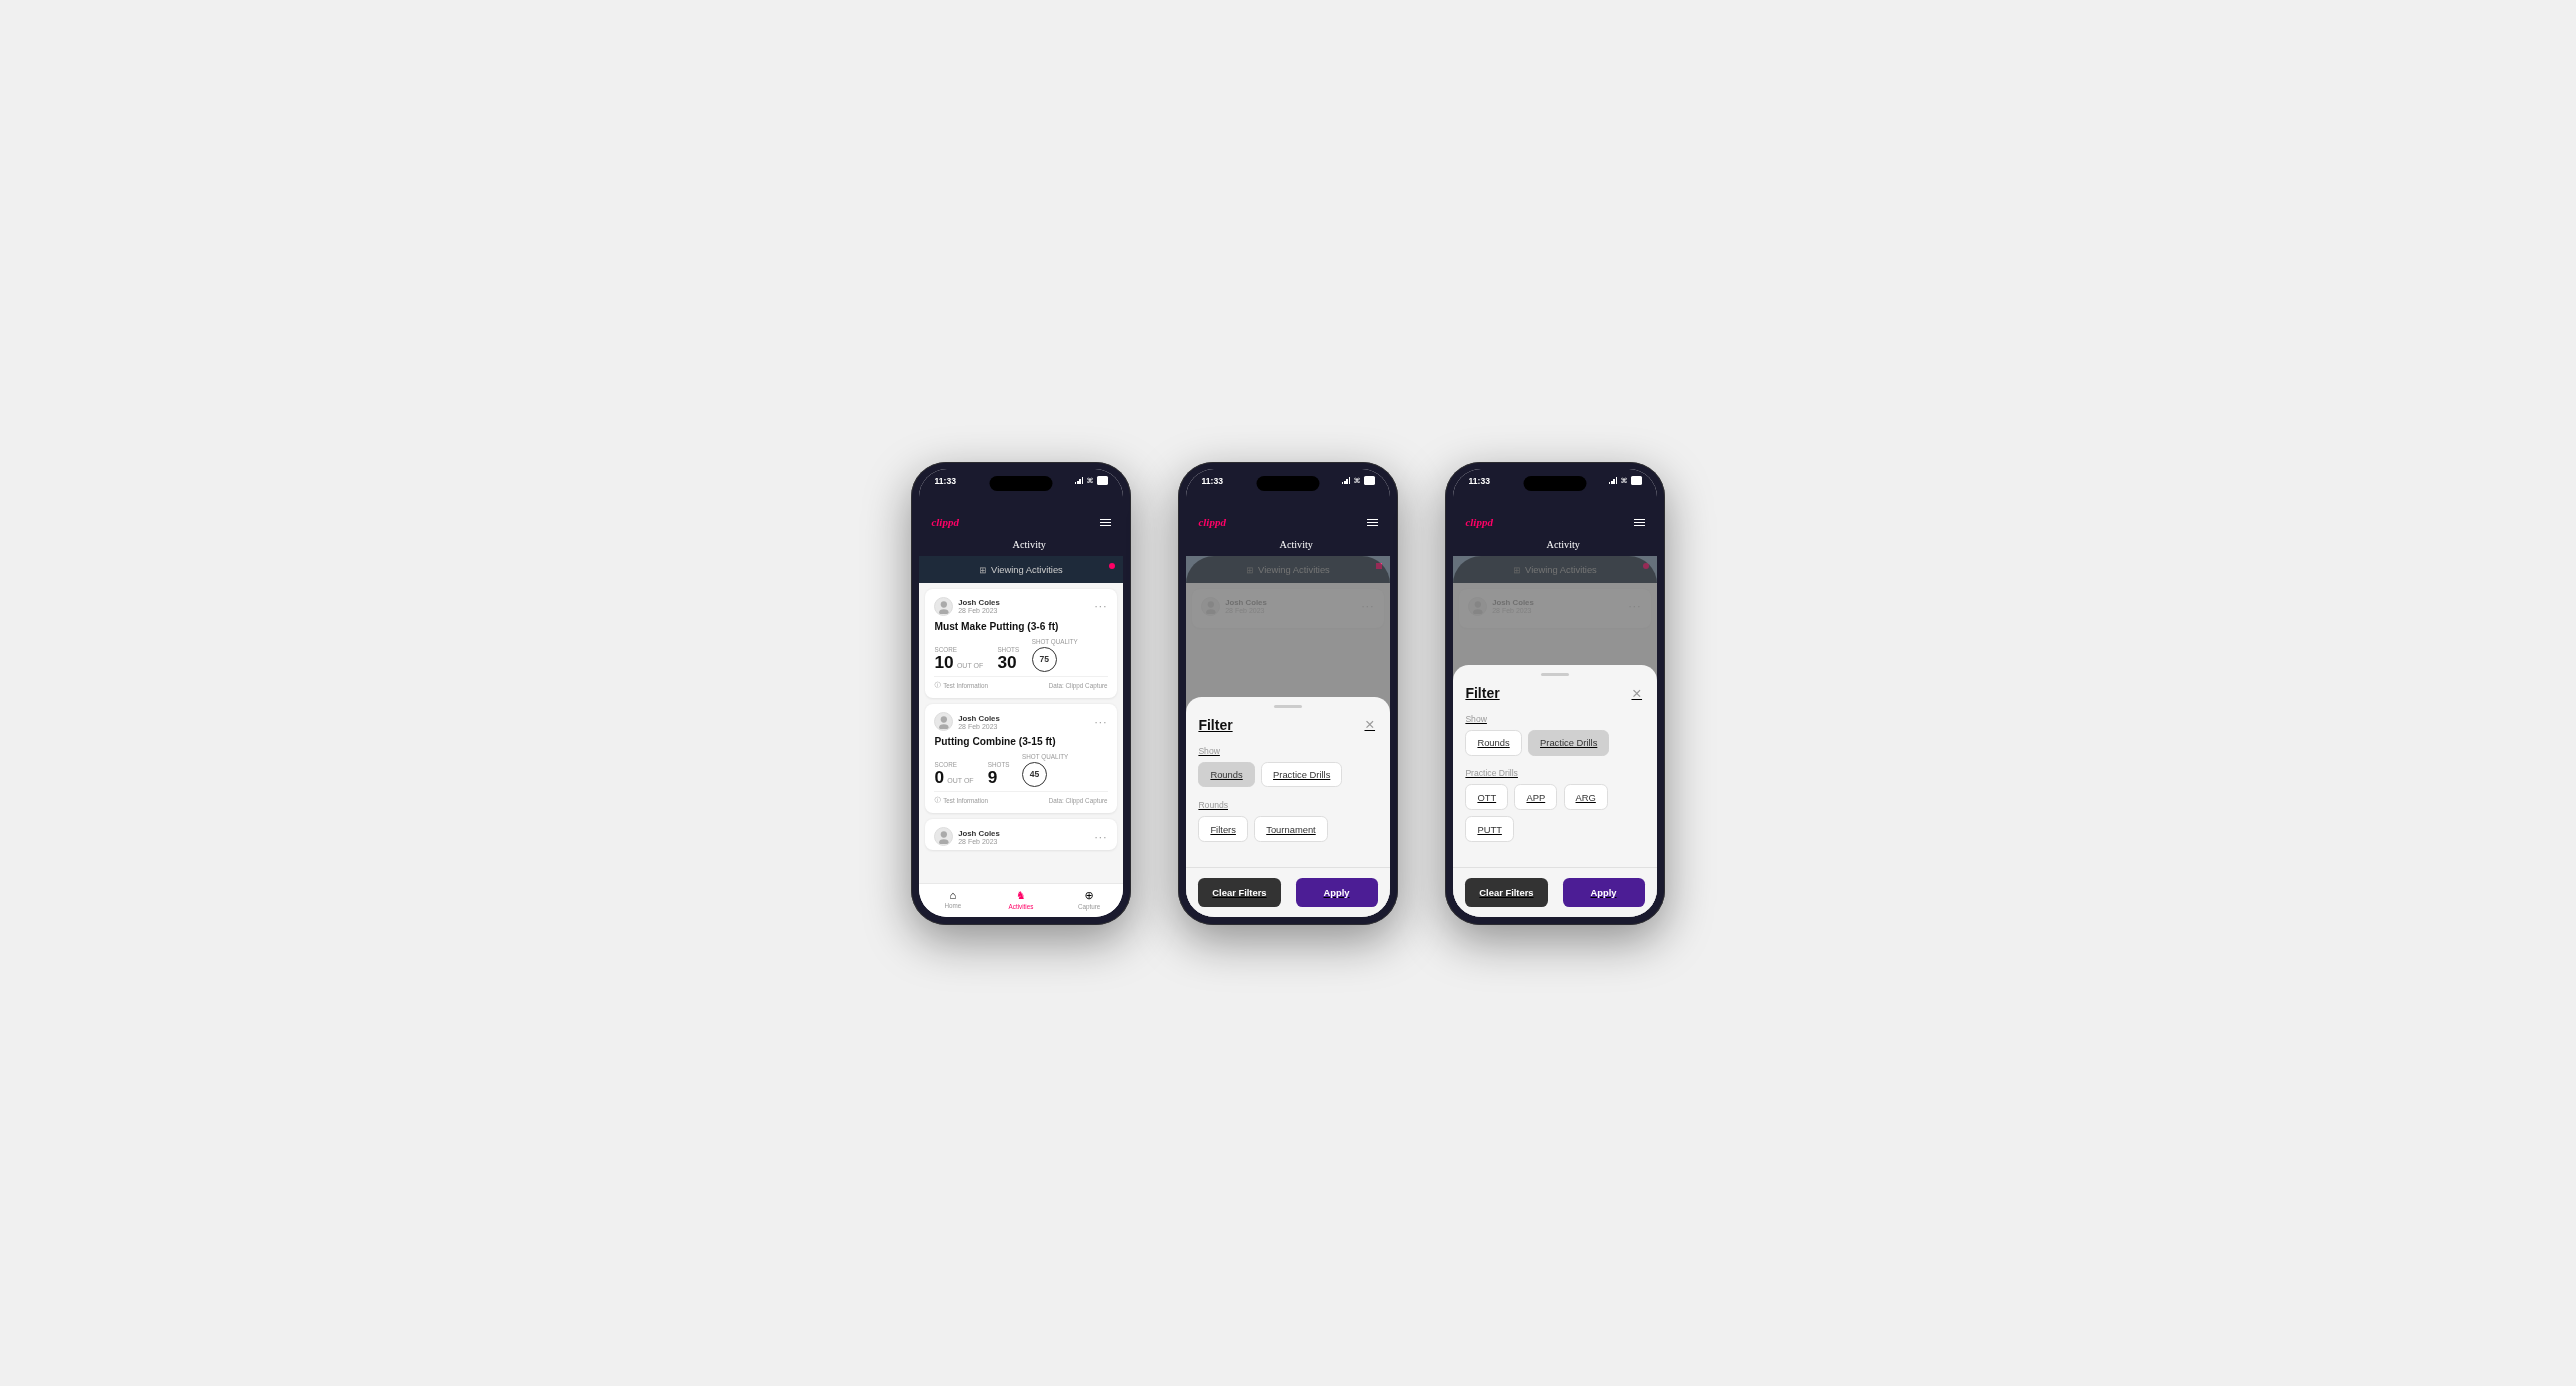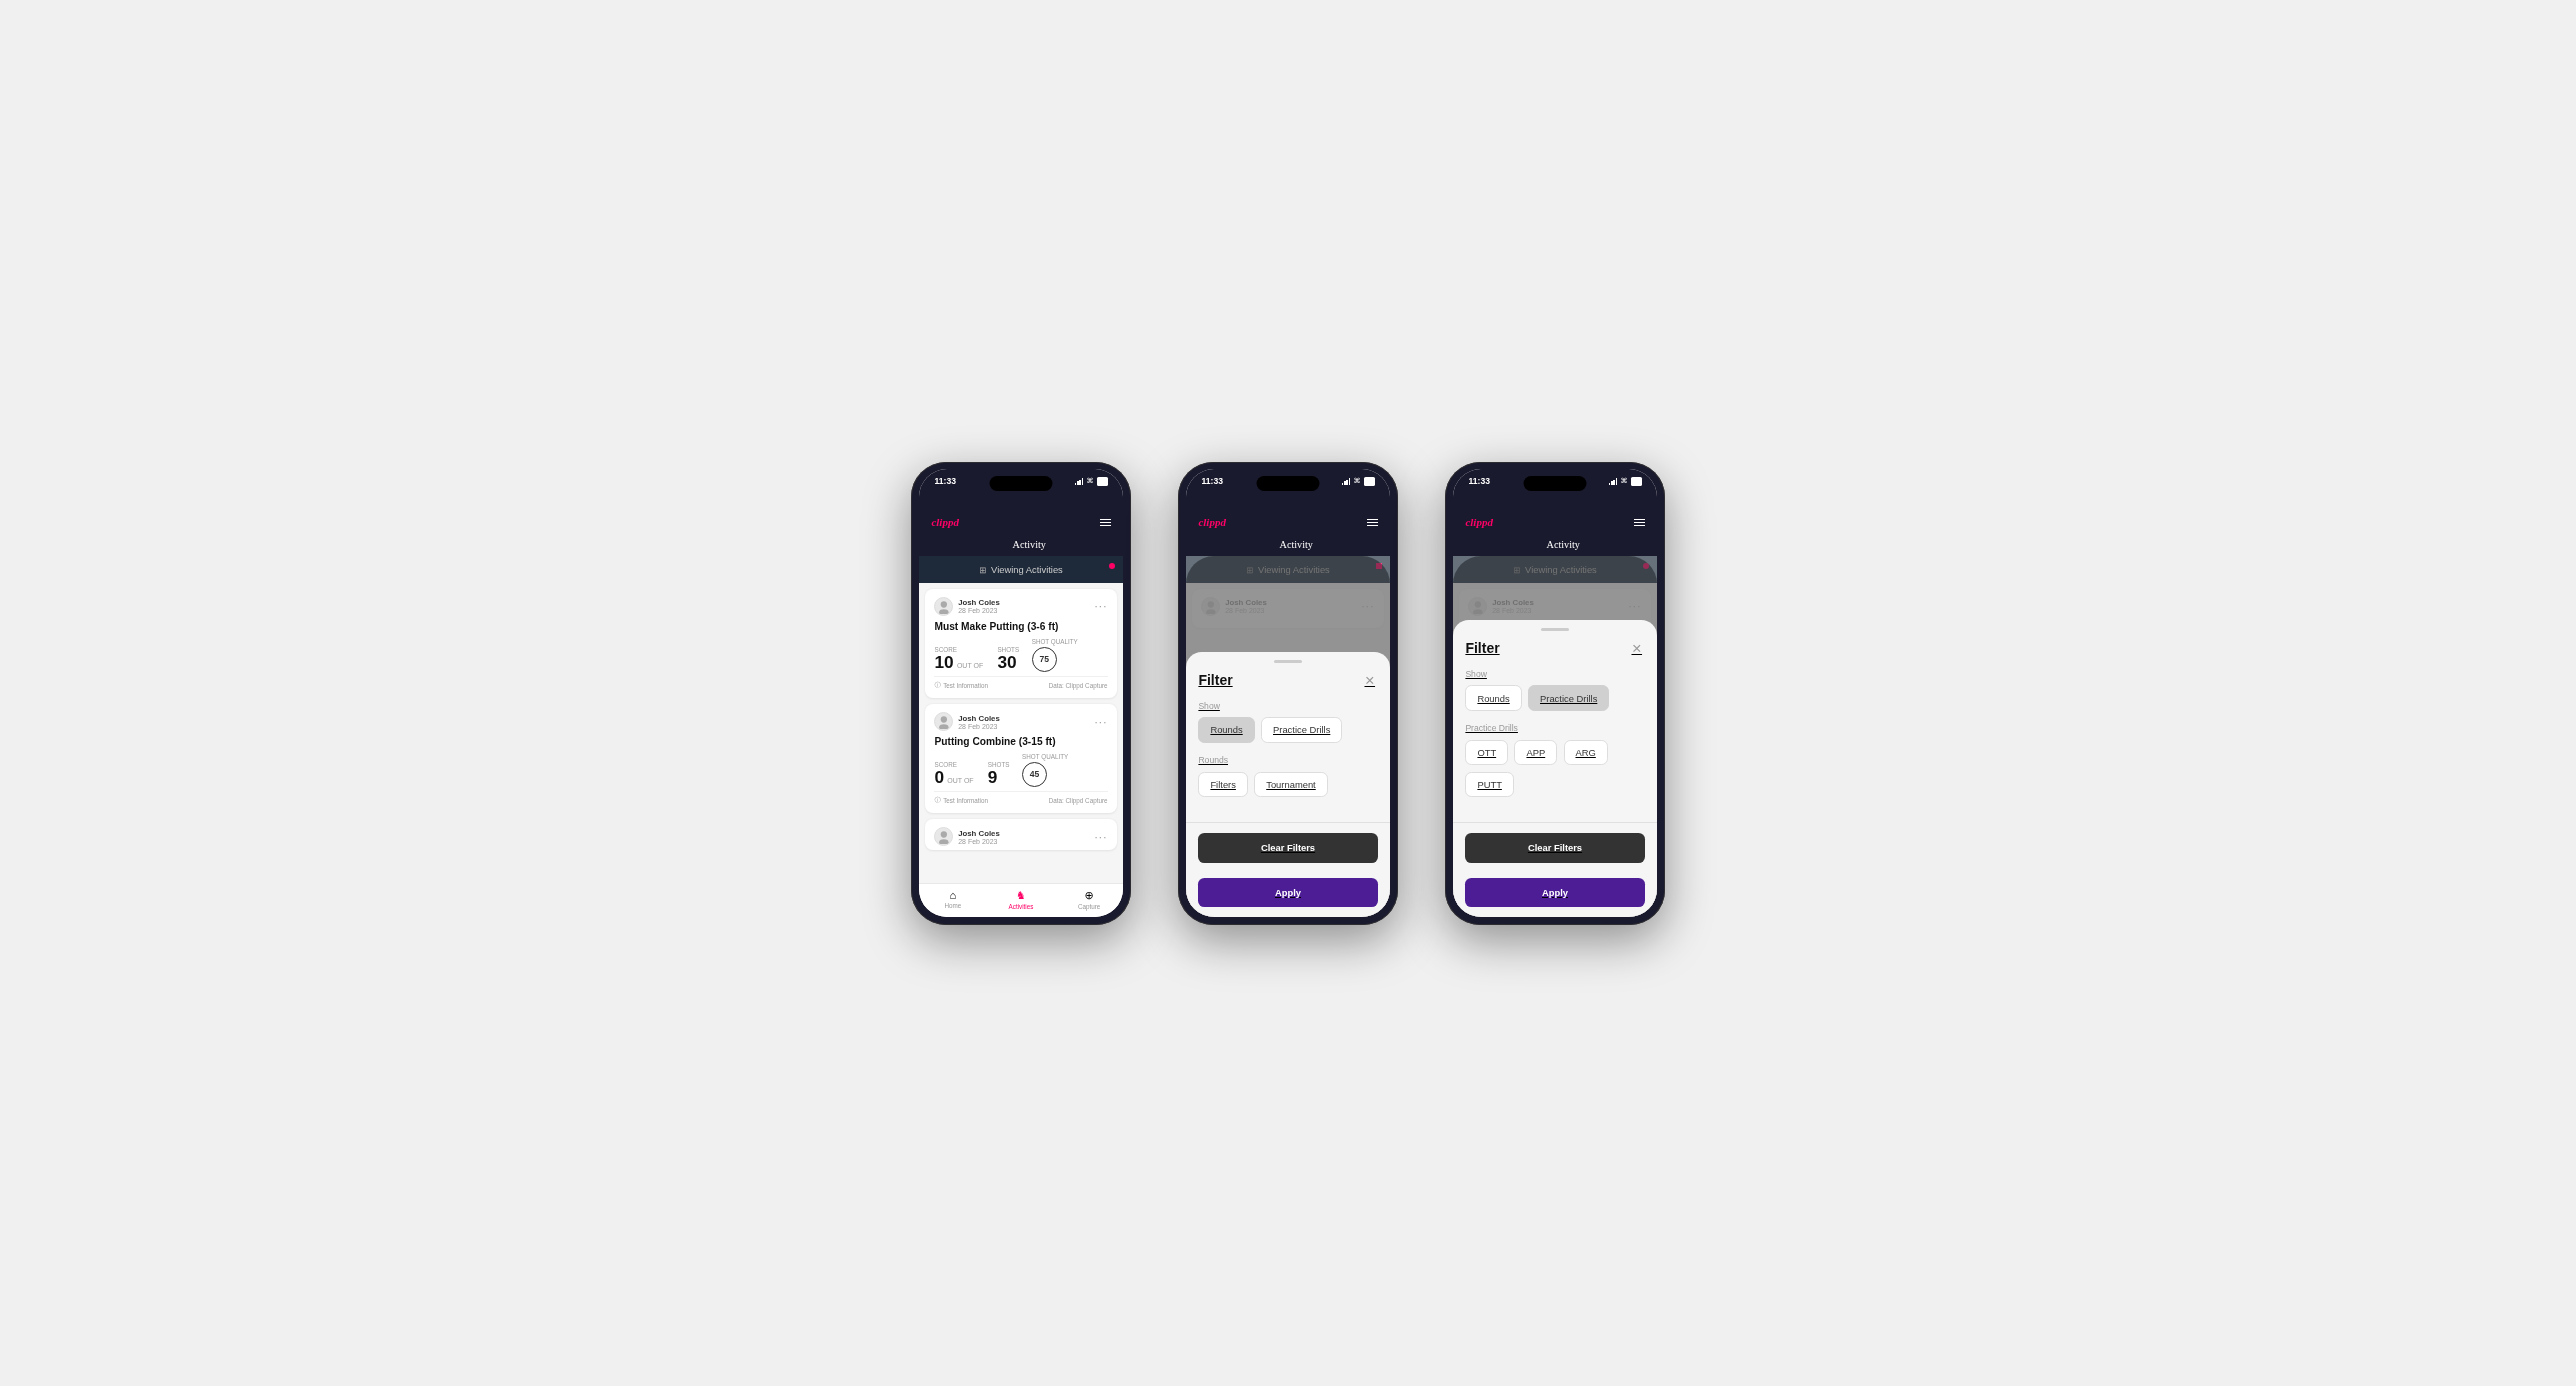--- a/index.html
+++ b/index.html
@@ -40,21 +40,21 @@
       position: relative;
       display: flex;
       flex-direction: column;
     }
 
     
     .status-bar {
       background: #1a1a2e;
       display: flex;
       justify-content: space-between;
-      align-items: flex-end;
+      align-items: center;
       padding: 6.3px 15.7px 3.1px;
       flex-shrink: 0;
     }
 
     .status-time {
       color: #fff;
       font-size: 8.6px;
       font-weight: 600;
     }
 
@@ -424,21 +424,20 @@
     .filter-btn.active {
       background: #d0d0d0;
       border-color: #d0d0d0;
     }
 
     .modal-footer {
       display: flex;
       gap: 15px;
       padding: 9.4px 12.6px;
       border-top: 0.8px solid #e0e0e0;
-      flex-direction: column;
     }
 
     .btn-clear {
       flex: 1;
       padding: 9.4px;
       border-radius: 6.3px;
       background: #333;
       color: #fff;
       font-size: 9.4px;
       font-weight: 600;

